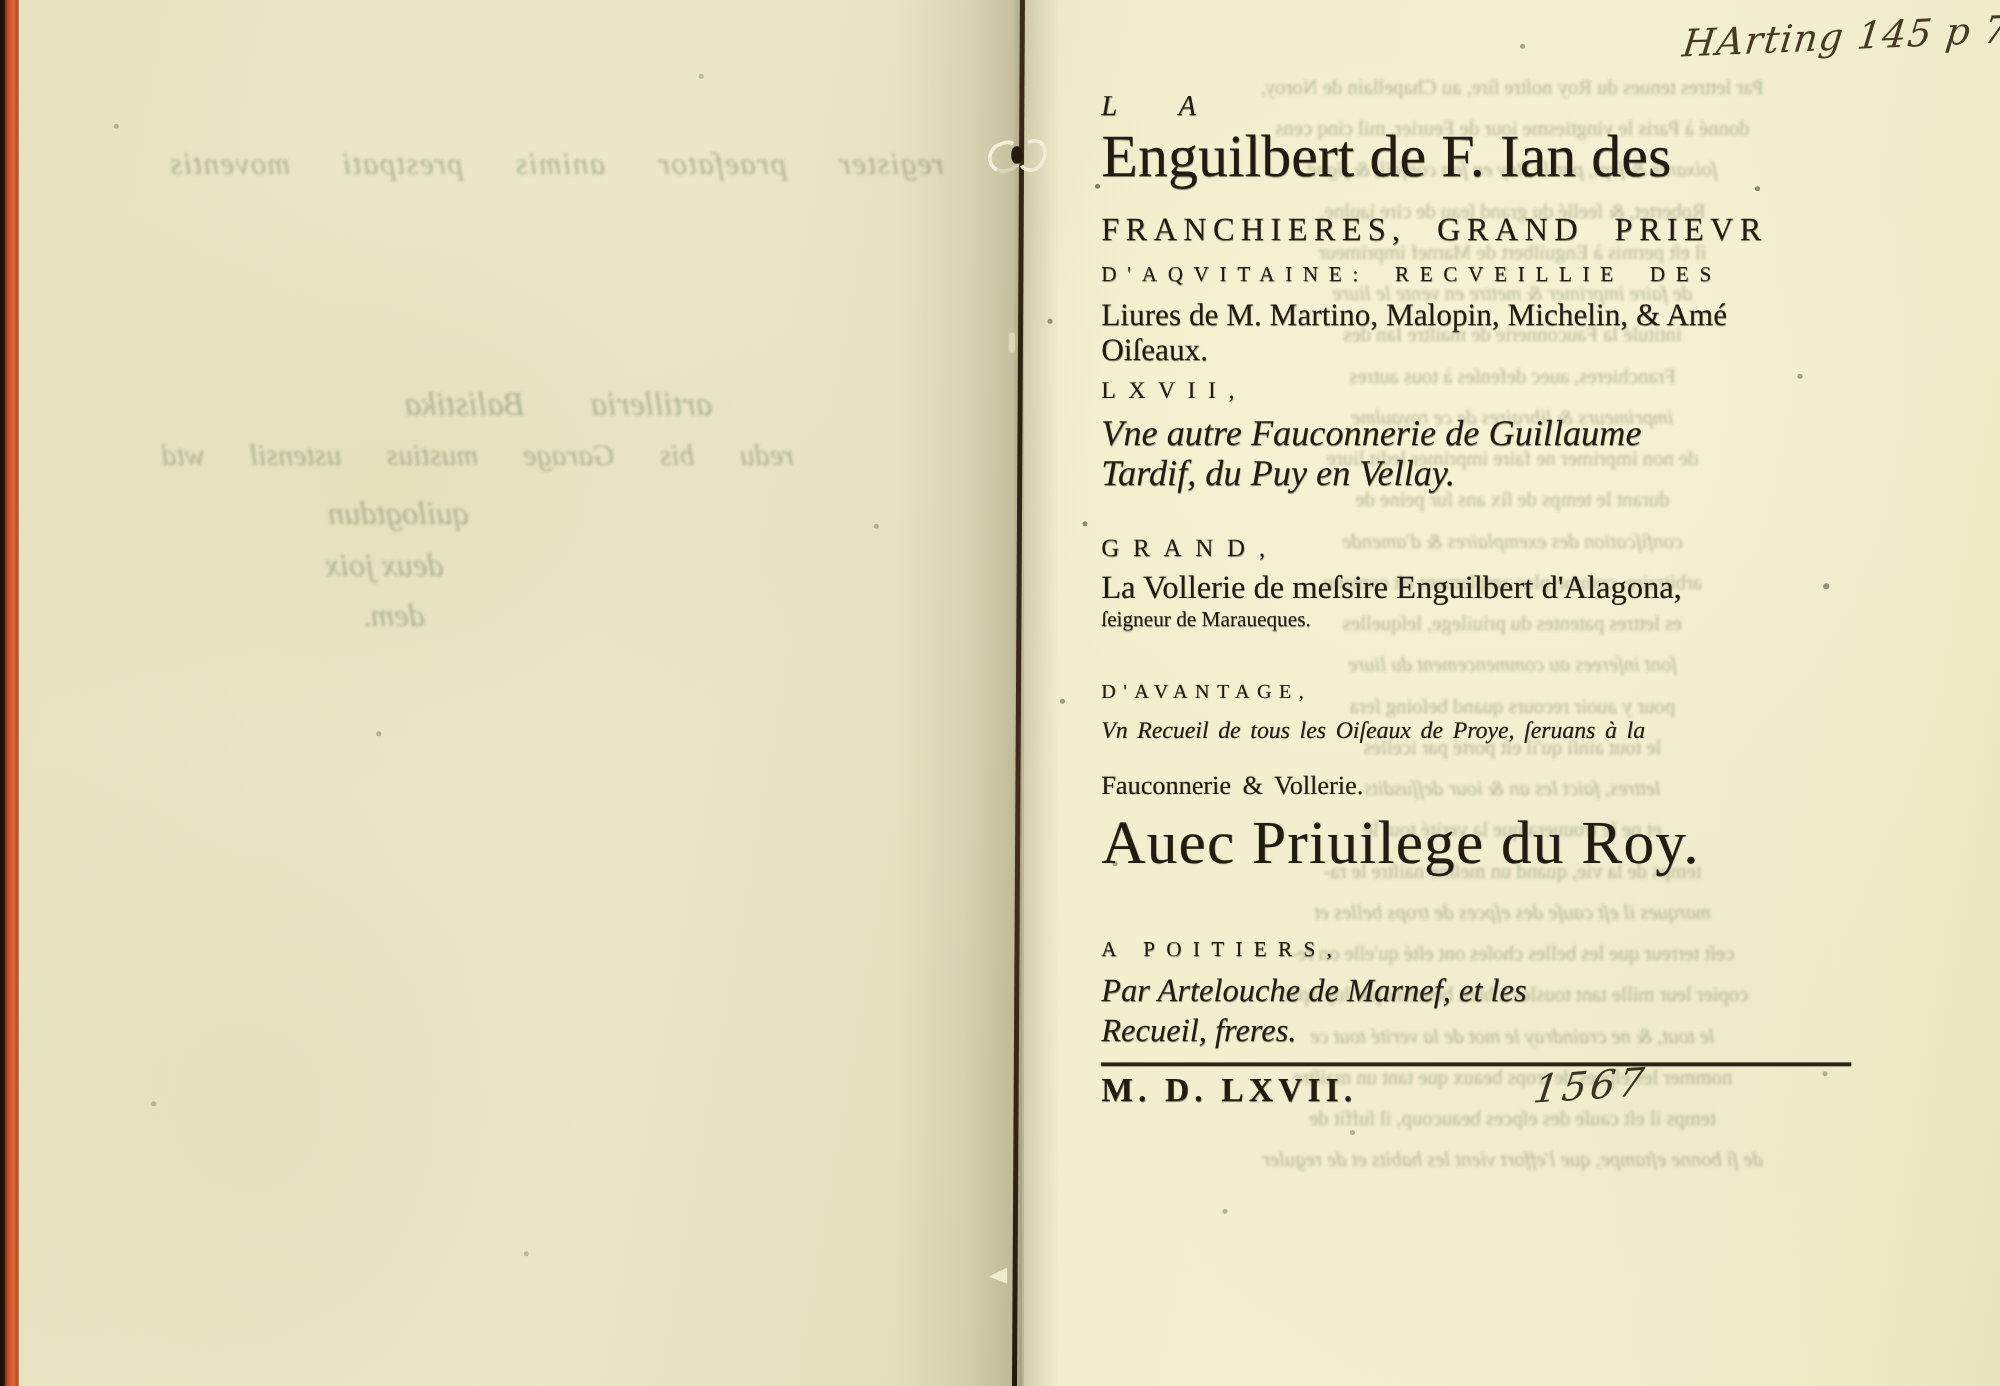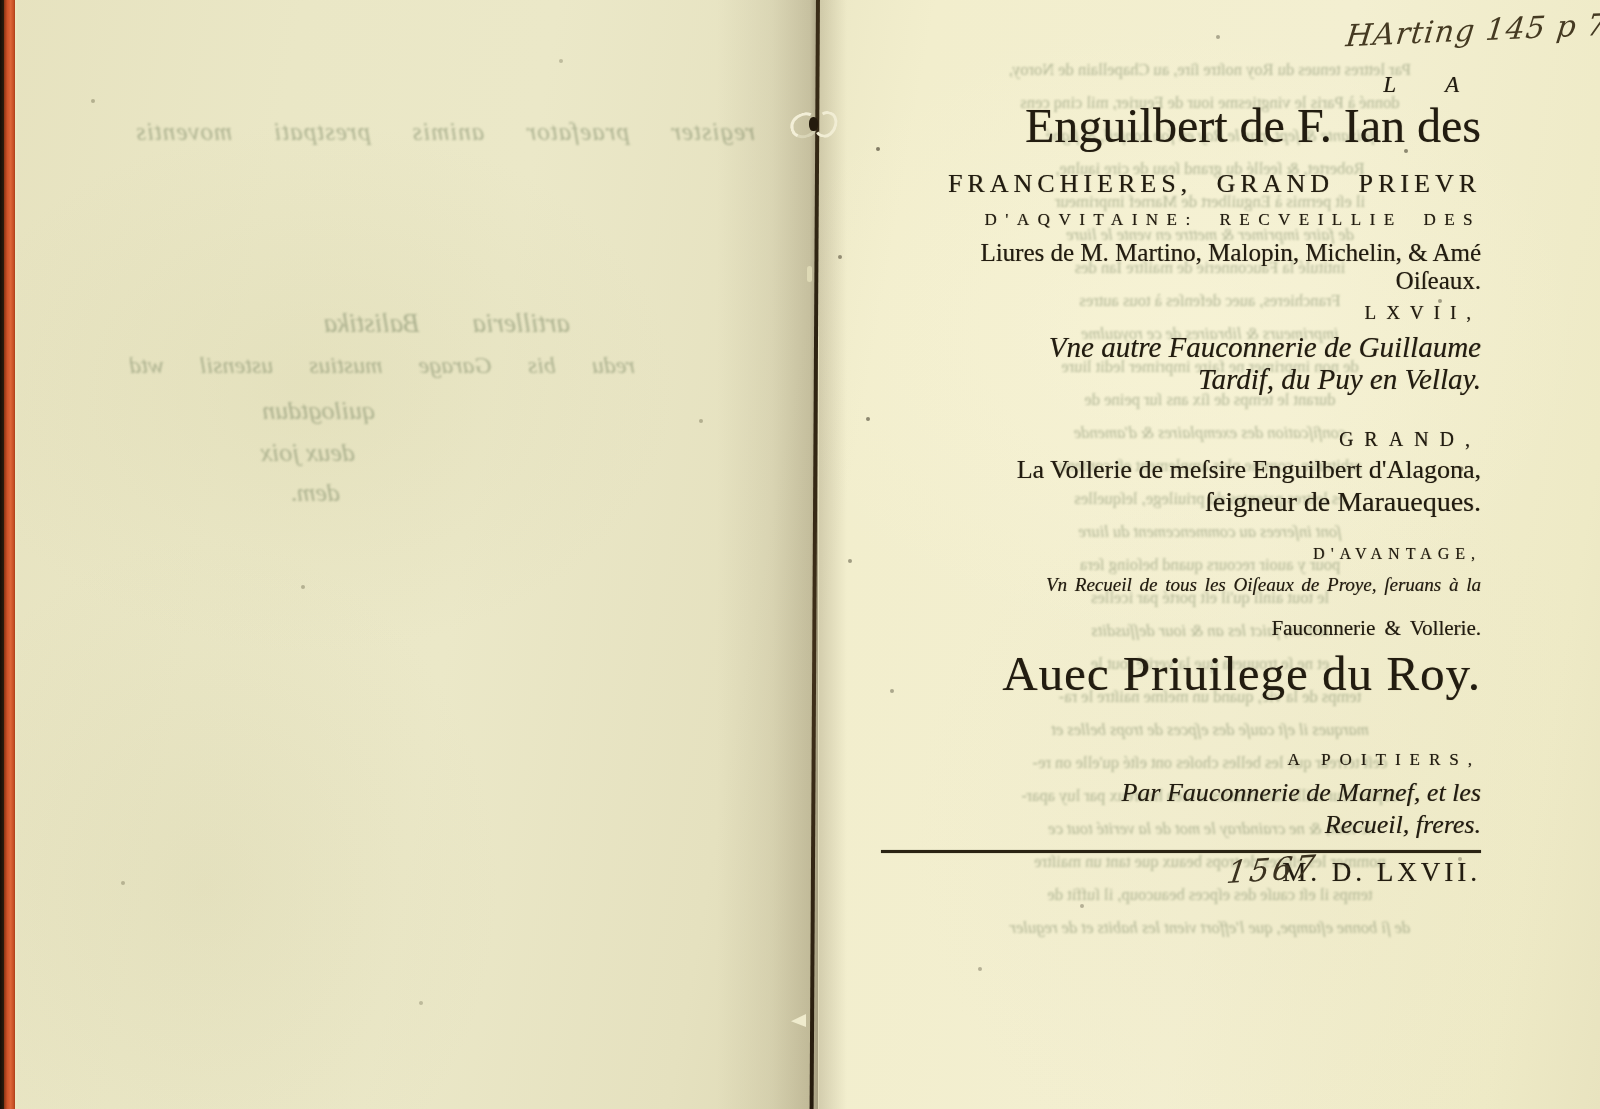--- a/index.html
+++ b/index.html
@@ -57,44 +57,44 @@
   .blt3{left:150px;top:396px;width:225px;font-size:26px;}
   .blt4{left:185px;top:438px;width:170px;font-size:26px;}
   .blt5{left:248px;top:478px;width:92px;font-size:26px;}
   .bleed-right{position:absolute;left:22px;top:0;width:738px;height:100%;
     transform:scaleX(-1);font-size:16.5px;line-height:1;}
   .bleed-right div{position:absolute;left:0;width:100%;text-align:center;white-space:nowrap;overflow:hidden;}
   .bleed-right div:nth-child(3n){font-style:italic;}
 
   
   .tb{position:absolute;left:62px;top:0;width:600px;height:100%;color:#221c10;}
-  .tb > div{position:absolute;left:0;width:100%;text-align:right;white-space:nowrap;
+  .tb > div{position:absolute;left:0;width:100%;text-align:left;white-space:nowrap;
     text-shadow:0.3px 0.4px 0.7px rgba(34,27,13,.55);}
   .t-la{top:72px;left:-22px;font-style:italic;font-size:23px;letter-spacing:22px;}
   .t-main{top:98px;font-size:48px;}
   .t-caps1{top:169px;font-size:26px;letter-spacing:5px;word-spacing:13px;}
   .t-caps2{top:210px;font-size:17px;letter-spacing:8.5px;word-spacing:8px;}
   .t-src1{top:239px;left:25px;text-align:left;font-size:25px;}
   .t-src2{top:267px;left:25px;text-align:left;font-size:25px;}
   .h-avec{top:302px;font-size:19px;letter-spacing:10px;}
   .i-avec1{top:331px;font-style:italic;font-size:29px;}
   .i-avec2{top:363px;font-style:italic;font-size:29px;}
   .h-plus{top:428px;font-size:20px;letter-spacing:11px;}
   .t-plus1{top:455px;font-size:26px;}
-  .t-plus2{top:486px;font-size:28px;}
+  .t-plus2{top:486px;font-size:17px;}
   .h-dav{top:545px;font-size:16px;letter-spacing:6px;}
   .i-dav1{top:574px;font-style:italic;font-size:19px;word-spacing:3px;}
   .i-dav2{top:616px;font-size:21px;word-spacing:4px;}
   .t-priv{top:645px;font-size:49px;letter-spacing:1px;}
   .h-poit{top:750px;font-size:17px;letter-spacing:9px;}
   .i-imp1{top:778px;font-style:italic;font-size:26px;}
   .i-imp2{top:810px;font-style:italic;font-size:26px;}
   .t-rule{top:850px;left:105px;width:370px;height:2.5px;background:#2a2313;
     box-shadow:0 0 1px rgba(42,35,19,.7);}
-  .t-date{top:857px;left:133px;width:auto;text-align:left;font-size:27px;letter-spacing:4px;font-weight:normal;}
+  .t-date{top:857px;left:133px;width:auto;text-align:left;font-size:27px;letter-spacing:4px;font-weight:bold;}
 
   
   .hand{position:absolute;color:#453a22;font-family:"DejaVu Serif",serif;
     font-style:italic;white-space:nowrap;}
   .handnote{left:527px;top:12px;font-size:30px;letter-spacing:1px;
     transform:rotate(-2.5deg) skewX(-9deg);}
   .y1567{left:408px;top:851px;font-size:31px;letter-spacing:3px;
     transform:rotate(-4deg) skewX(-12deg);color:#3c3320;}
 
   
@@ -174,21 +174,21 @@
       <div class="t-plus1">La Vollerie de meſsire Enguilbert d'Alagona,</div>
       <div class="t-plus2">ſeigneur de Maraueques.</div>
 
       <div class="h-dav">D'AVANTAGE,</div>
       <div class="i-dav1">Vn Recueil de tous les Oiſeaux de Proye, ſeruans à la</div>
       <div class="i-dav2">Fauconnerie &amp; Vollerie.</div>
 
       <div class="t-priv">Auec Priuilege du Roy.</div>
 
       <div class="h-poit">A POITIERS,</div>
-      <div class="i-imp1">Par Fauconnerie de Marnef, et les</div>
+      <div class="i-imp1">Par Artelouche de Marnef, et les</div>
       <div class="i-imp2">Recueil, freres.</div>
 
       <div class="t-rule"></div>
       <div class="t-date">M. D. LXVII.</div>
     </div>
 
     <div class="hand y1567">1567</div>
 
     <div class="specks specks-r"></div>
   </div>

